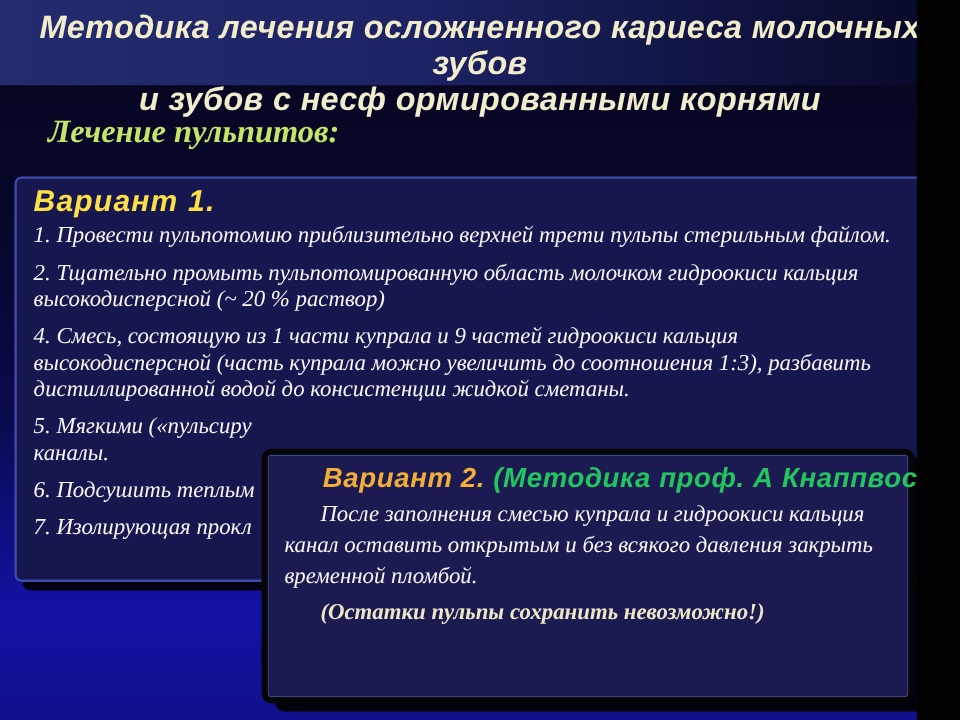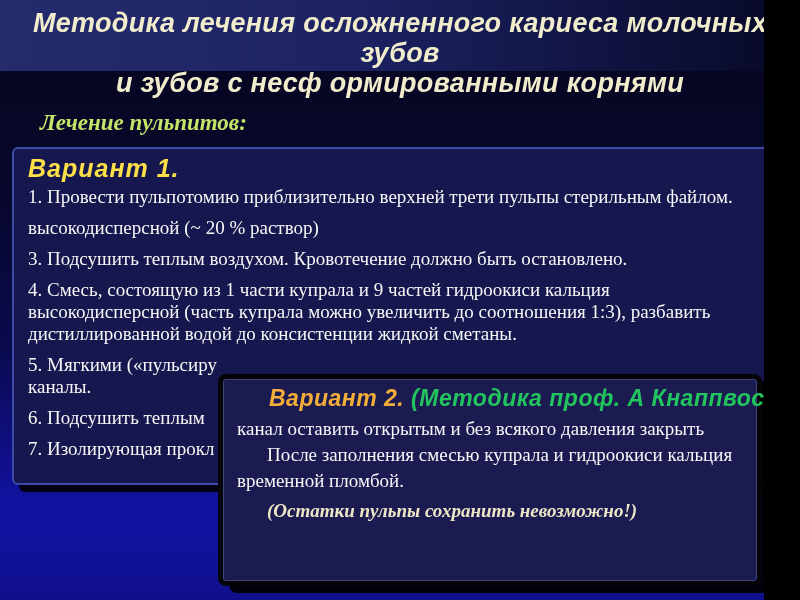--- a/index.html
+++ b/index.html
@@ -11,39 +11,39 @@
   .band {
     position:absolute; top:0; left:0; width:800px; height:71px;
     background:linear-gradient(90deg,#252c6e 0%,#1c2262 45%,#070826 100%);
   }
   .title {
     position:absolute; top:8px; left:0; width:800px; text-align:center;
     font-style:italic; font-weight:bold; font-size:27px; line-height:30px;
     color:#f1edcc; letter-spacing:0.3px;
   }
   .subtitle {
-    position:absolute; left:40px; top:110px;
+    position:absolute; left:40px; top:94px;
     font-family:"Liberation Serif",serif; font-style:italic; font-weight:bold;
-    font-size:23px; color:#c5e46a;
+    font-size:27px; color:#c5e46a;
   }
   .box1 {
     position:absolute; left:12px; top:147px; width:772px; height:338px;
     box-sizing:border-box; background:#17174f;
     border:2px solid #3e4aa6; border-radius:6px;
     box-shadow:7px 7px 0 rgba(0,0,0,0.88);
     padding:4px 12px 0 14px;
   }
   .h1v {
     font-style:italic; font-weight:bold; font-size:25px; line-height:30px;
     color:#fde047; letter-spacing:1px; margin-bottom:3px;
   }
   .item { margin-bottom:9px; }
   .ln {
     font-family:"Liberation Serif",serif; font-size:19px; line-height:22px;
-    color:#f7f7f7; white-space:nowrap;
+    color:#f7f7f7; white-space:nowrap;font-style:italic;
   }
   .box2 {
     position:absolute; left:218px; top:374px; width:544px; height:212px;
     box-sizing:border-box; background:#1b1b52;
     border:5px solid #050509; border-radius:8px;
     box-shadow:11px 7px 0 rgba(0,0,0,0.92), inset 0 0 0 1px #3c4678;
     padding:5px 12px 0 14px;
   }
   .h2v {
     font-style:italic; font-weight:bold; font-size:23px; line-height:28px;
@@ -74,24 +74,22 @@
 
   <div class="subtitle">Лечение пульпитов:</div>
 
   <div class="box1">
     <div class="h1v">Вариант 1.</div>
 
     <div class="item">
       <div class="ln">1. Провести пульпотомию приблизительно верхней трети пульпы стерильным файлом.</div>
     </div>
     <div class="item">
+      <div class="ln">2. Тщательно промыть пульпотомированную область молочком гидроокиси кальция</div>
       <div class="ln">высокодисперсной (~ 20 % раствор)</div>
-    </div>
-    <div class="item">
-      <div class="ln">3. Подсушить теплым воздухом. Кровотечение должно быть остановлено.</div>
     </div>
     <div class="item">
       <div class="ln">4. Смесь, состоящую из 1 части купрала и 9 частей гидроокиси кальция</div>
       <div class="ln">высокодисперсной (часть купрала можно увеличить до соотношения 1:3), разбавить</div>
       <div class="ln">дистиллированной водой до консистенции жидкой сметаны.</div>
     </div>
     <div class="item">
       <div class="ln">5. Мягкими («пульсиру</div>
       <div class="ln">каналы.</div>
     </div>
@@ -102,22 +100,22 @@
       <div class="ln">7. Изолирующая прокл</div>
     </div>
   </div>
 
   <div class="box2">
     <div class="h2v">
       <span class="variant">Вариант 2.</span><span class="method"> (Методика проф. А Кнаппвоста)</span>
     </div>
 
     <div class="para">
+      <div class="ln indent">После заполнения смесью купрала и гидроокиси кальция</div>
       <div class="ln">канал оставить открытым и без всякого давления закрыть</div>
-      <div class="ln indent">После заполнения смесью купрала и гидроокиси кальция</div>
       <div class="ln">временной пломбой.</div>
     </div>
 
 
     <div class="note">(Остатки пульпы сохранить невозможно!)</div>
   </div>
 
 </div>
 
 </body></html>

